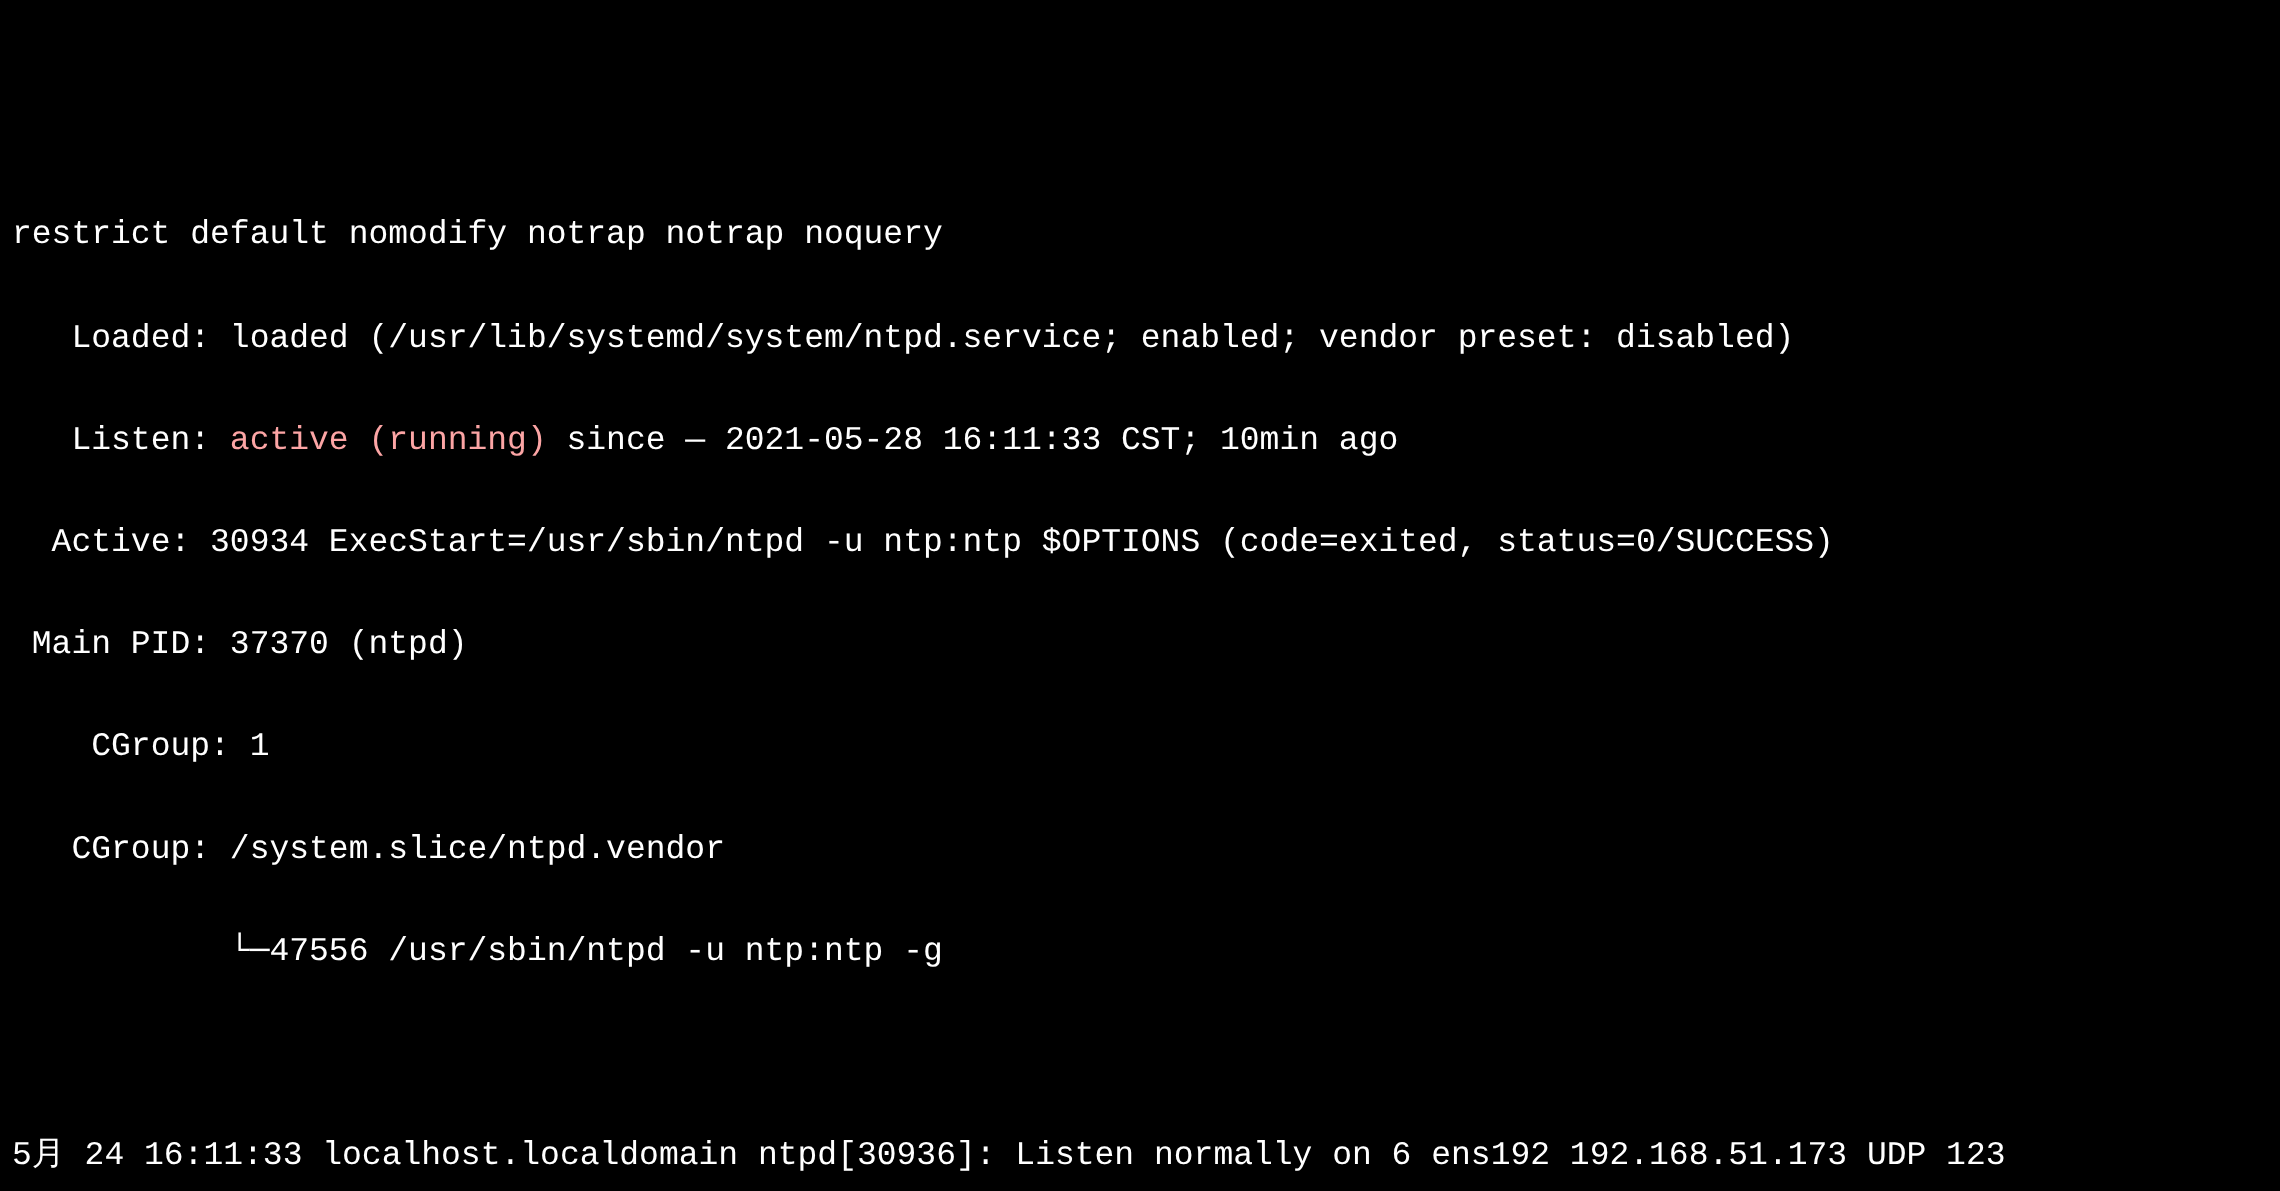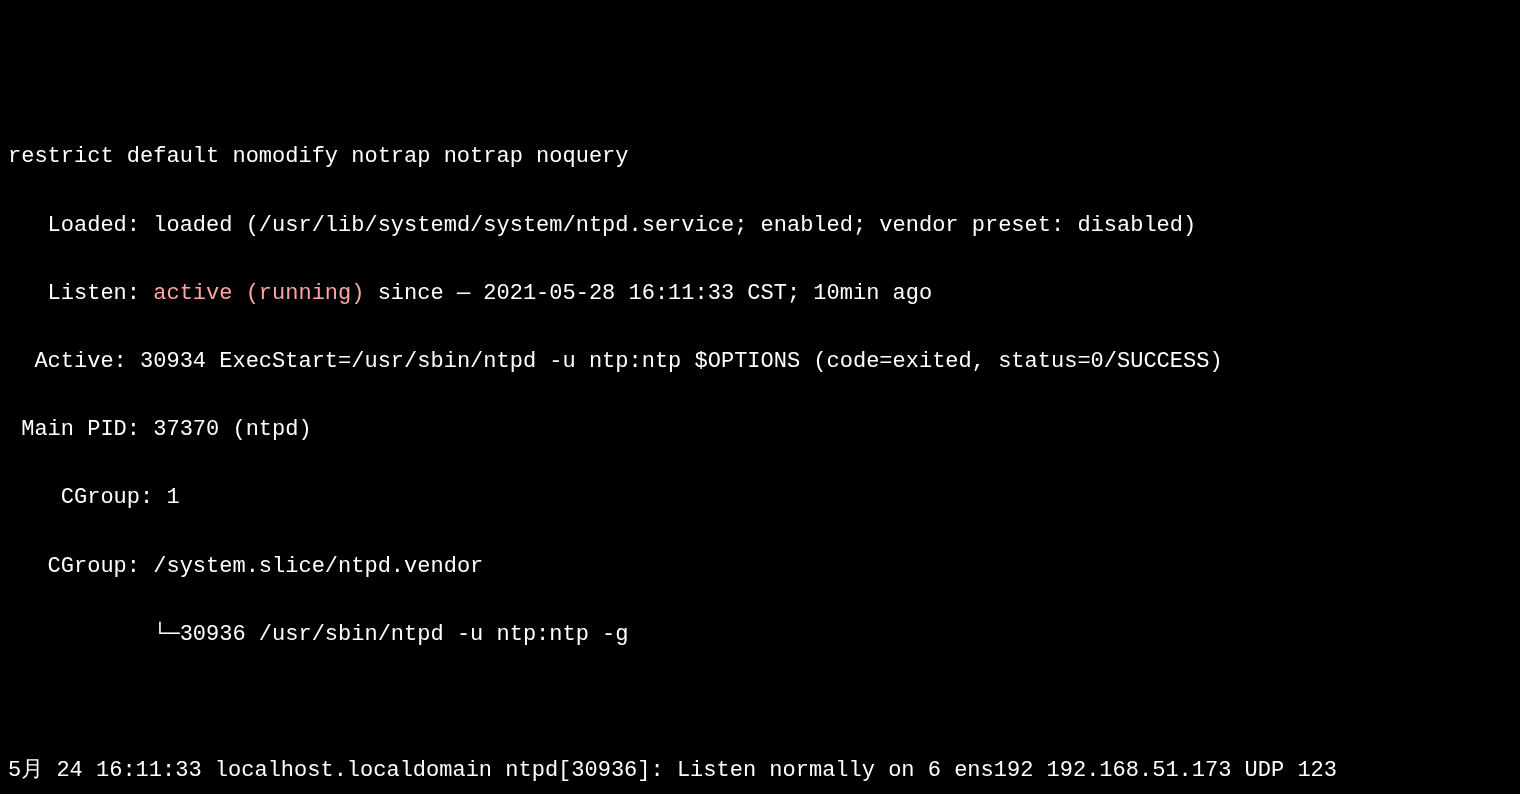--- a/index.html
+++ b/index.html
@@ -30,21 +30,21 @@
 
 
 
 <span class="line">restrict default nomodify notrap notrap noquery</span>
 <span class="line"><span>   Loaded:</span><span> loaded (/usr/lib/systemd/system/ntpd.service; enabled; vendor preset: disabled)</span></span>
 <span class="line"><span>   Listen:</span><span class="active-green"> active (running)</span><span> since — 2021-05-28 16:11:33 CST; 10min ago</span></span>
 <span class="line"><span>  Active:</span><span> 30934 ExecStart=/usr/sbin/ntpd -u ntp:ntp $OPTIONS (code=exited, status=0/SUCCESS)</span></span>
 <span class="line"><span> Main PID:</span><span> 37370 (ntpd)</span></span>
 <span class="line"><span>    CGroup:</span><span> 1</span></span>
 <span class="line"><span>   CGroup:</span><span> /system.slice/ntpd.vendor</span></span>
-<span class="line">           └─30936 /usr/sbin/ntpd -u ntp:ntp -g</span>
+<span class="line">           └─47556 /usr/sbin/ntpd -u ntp:ntp -g</span>
 <span class="line"> </span>
 <span class="line">5月 24 16:11:33 localhost.localdomain ntpd[30936]: Listen normally on 6 ens192 192.168.51.173 UDP 123</span>
 
 
 
 
 
 
 
 

